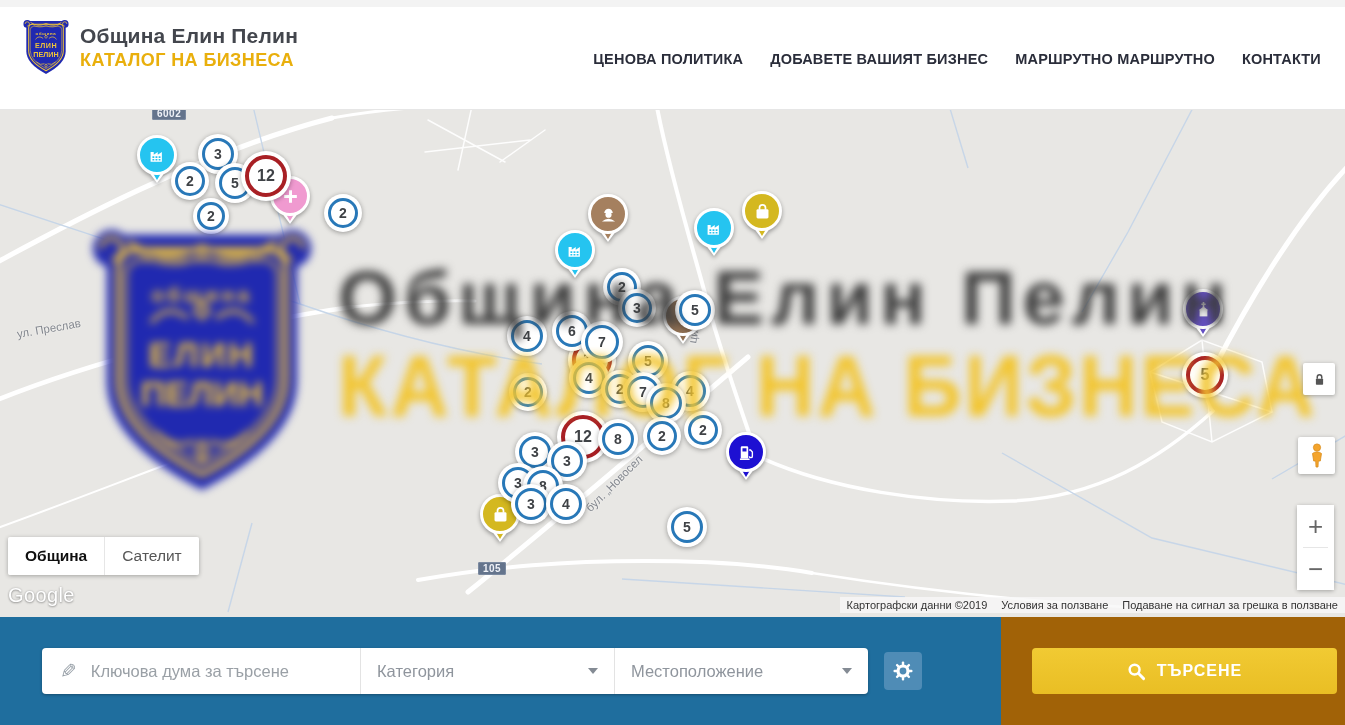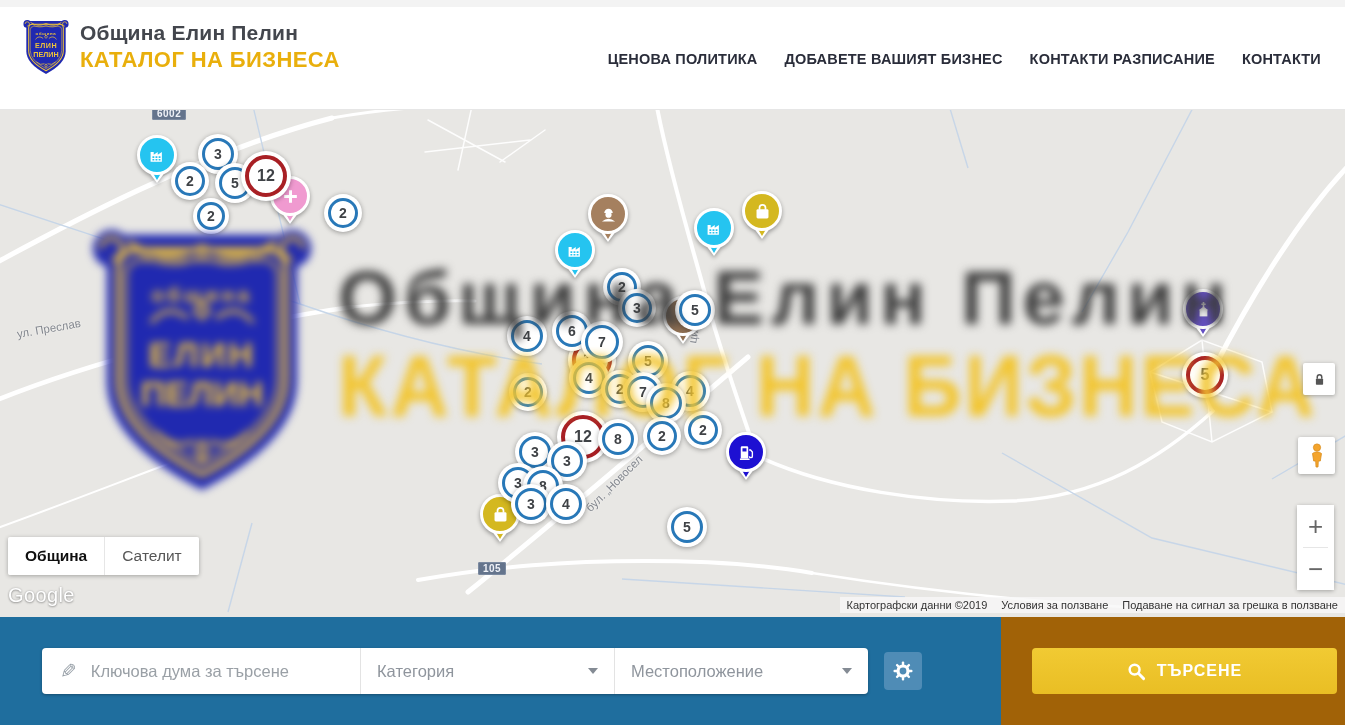--- a/index.html
+++ b/index.html
@@ -4,21 +4,21 @@
 <style>
   html,body{margin:0;padding:0;}
   body{width:1345px;height:725px;overflow:hidden;font-family:"Liberation Sans",sans-serif;background:#fff;}
   .page{position:relative;width:1345px;height:725px;}
 
   
   header{position:absolute;left:0;top:0;width:100%;height:110px;background:#fff;border-top:7px solid #f3f3f3;border-bottom:1px solid #e6e6e6;box-sizing:border-box;z-index:30;}
   .brand{position:absolute;left:22px;top:10px;display:flex;align-items:center;gap:10px;cursor:pointer;}
   .crest-sm{width:48px;height:60px;}
   .site-name{font-size:21px;font-weight:bold;color:#43464d;letter-spacing:.2px;}
-  .site-tagline{font-size:22px;font-weight:800;color:#e9af0c;letter-spacing:.4px;margin-top:2px;}
+  .site-tagline{font-size:18px;font-weight:800;color:#e9af0c;letter-spacing:.4px;margin-top:2px;}
   nav{position:absolute;right:24px;top:0;height:103px;display:flex;align-items:center;gap:27px;}
   nav a{font-size:14.5px;font-weight:bold;color:#2a2d3a;text-decoration:none;letter-spacing:.2px;white-space:nowrap;cursor:pointer;}
 
   
   .map{position:absolute;left:0;top:110px;width:1345px;height:507px;background:#e8e7e4;overflow:hidden;}
   .roads{position:absolute;left:0;top:0;width:1345px;height:507px;}
 
   .street{position:absolute;color:#83878e;font-size:11.5px;white-space:nowrap;transform-origin:left bottom;text-shadow:0 0 2px #fff;}
   .roadbadge{position:absolute;background:#64748c;color:#eef1f7;font-size:10px;font-weight:bold;padding:1px 5px;border-radius:2px;letter-spacing:.5px;box-shadow:inset 0 0 0 1px #7b8aa0;}
 
@@ -107,21 +107,21 @@
           <use href="#crest"></use>
         </svg>
       <div class="brand-text">
         <div class="site-name">Община Елин Пелин</div>
         <div class="site-tagline">КАТАЛОГ НА БИЗНЕСА</div>
       </div>
     </div>
     <nav>
       <a>ЦЕНОВА ПОЛИТИКА</a>
       <a>ДОБАВЕТЕ ВАШИЯТ БИЗНЕС</a>
-      <a>КОНТАКТИ РАЗПИСАНИЕ</a>
+      <a>МАРШРУТНО МАРШРУТНО</a>
       <a>КОНТАКТИ</a>
     </nav>
   </header>
 
   <div class="map">
     <svg class="roads" viewBox="0 0 1345 507">
       <g stroke="#ffffff" fill="none" stroke-linecap="round">
         <path stroke-width="5" d="M-8,155 C60,118 200,42 332,8"></path>
         <path stroke-width="3" d="M332,8 C360,3 385,0 410,-2"></path>
         <path stroke-width="4.5" d="M-8,292 C80,256 232,213 352,197"></path>

